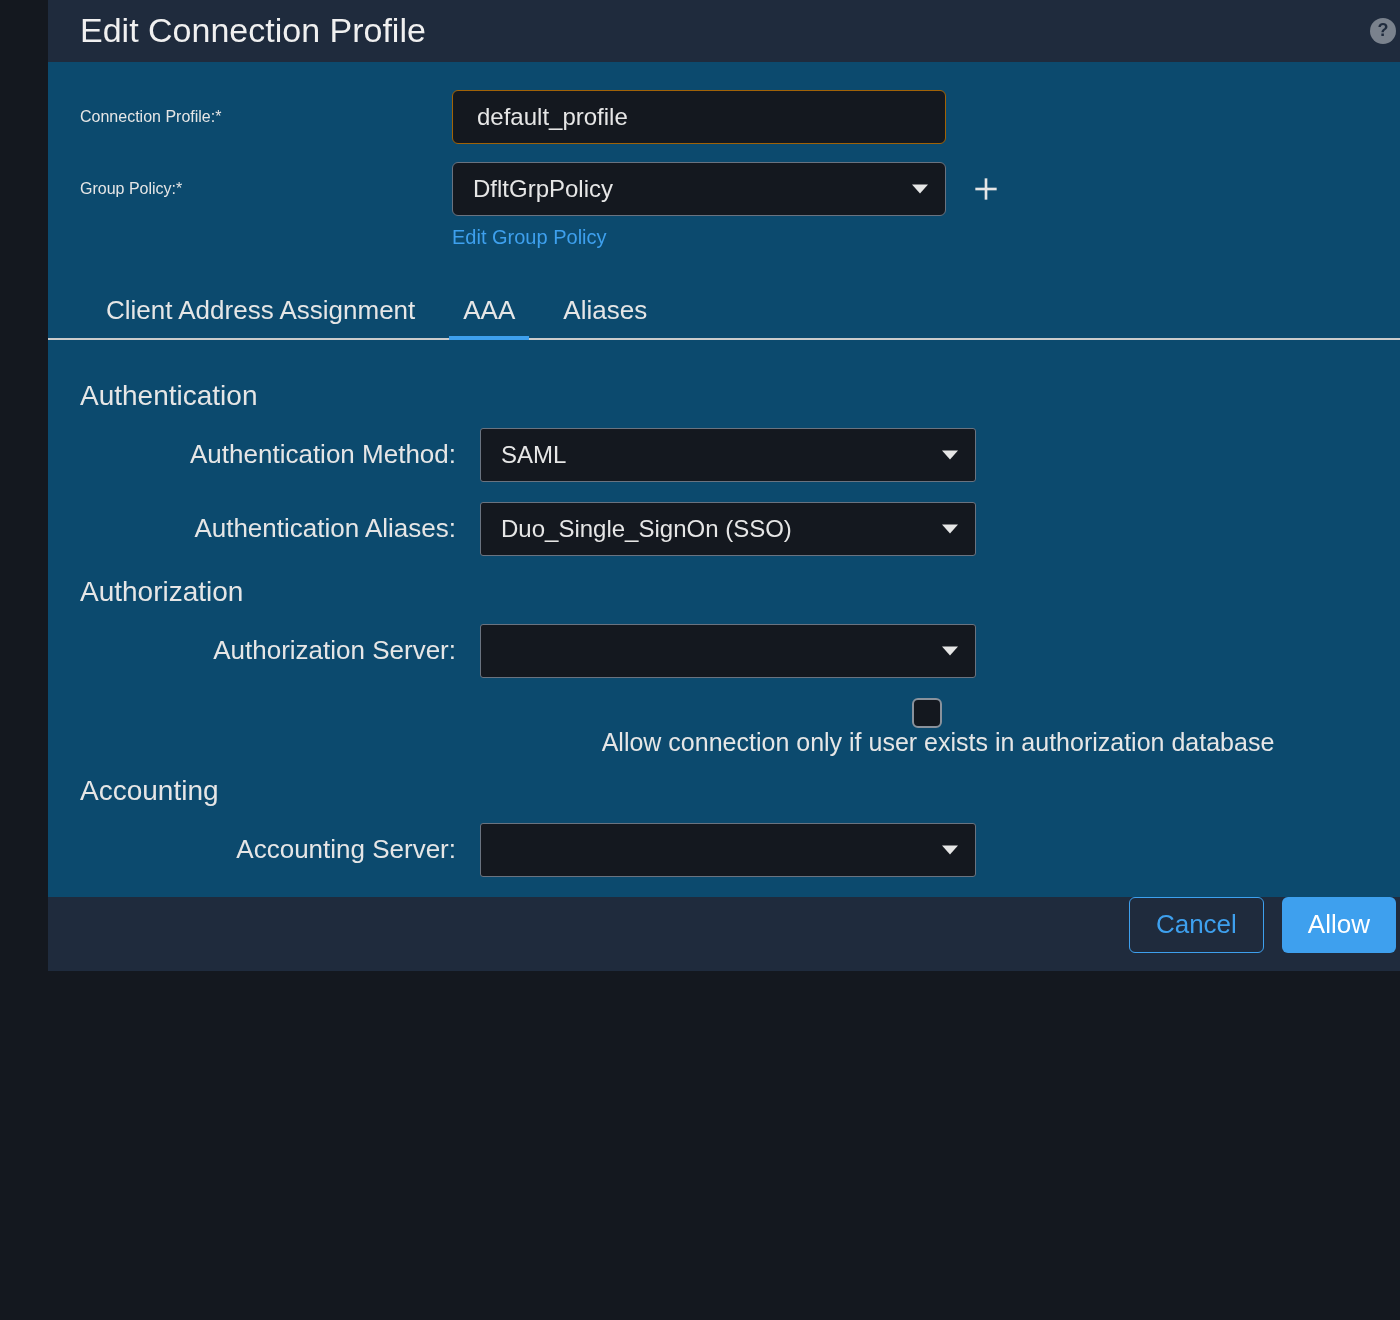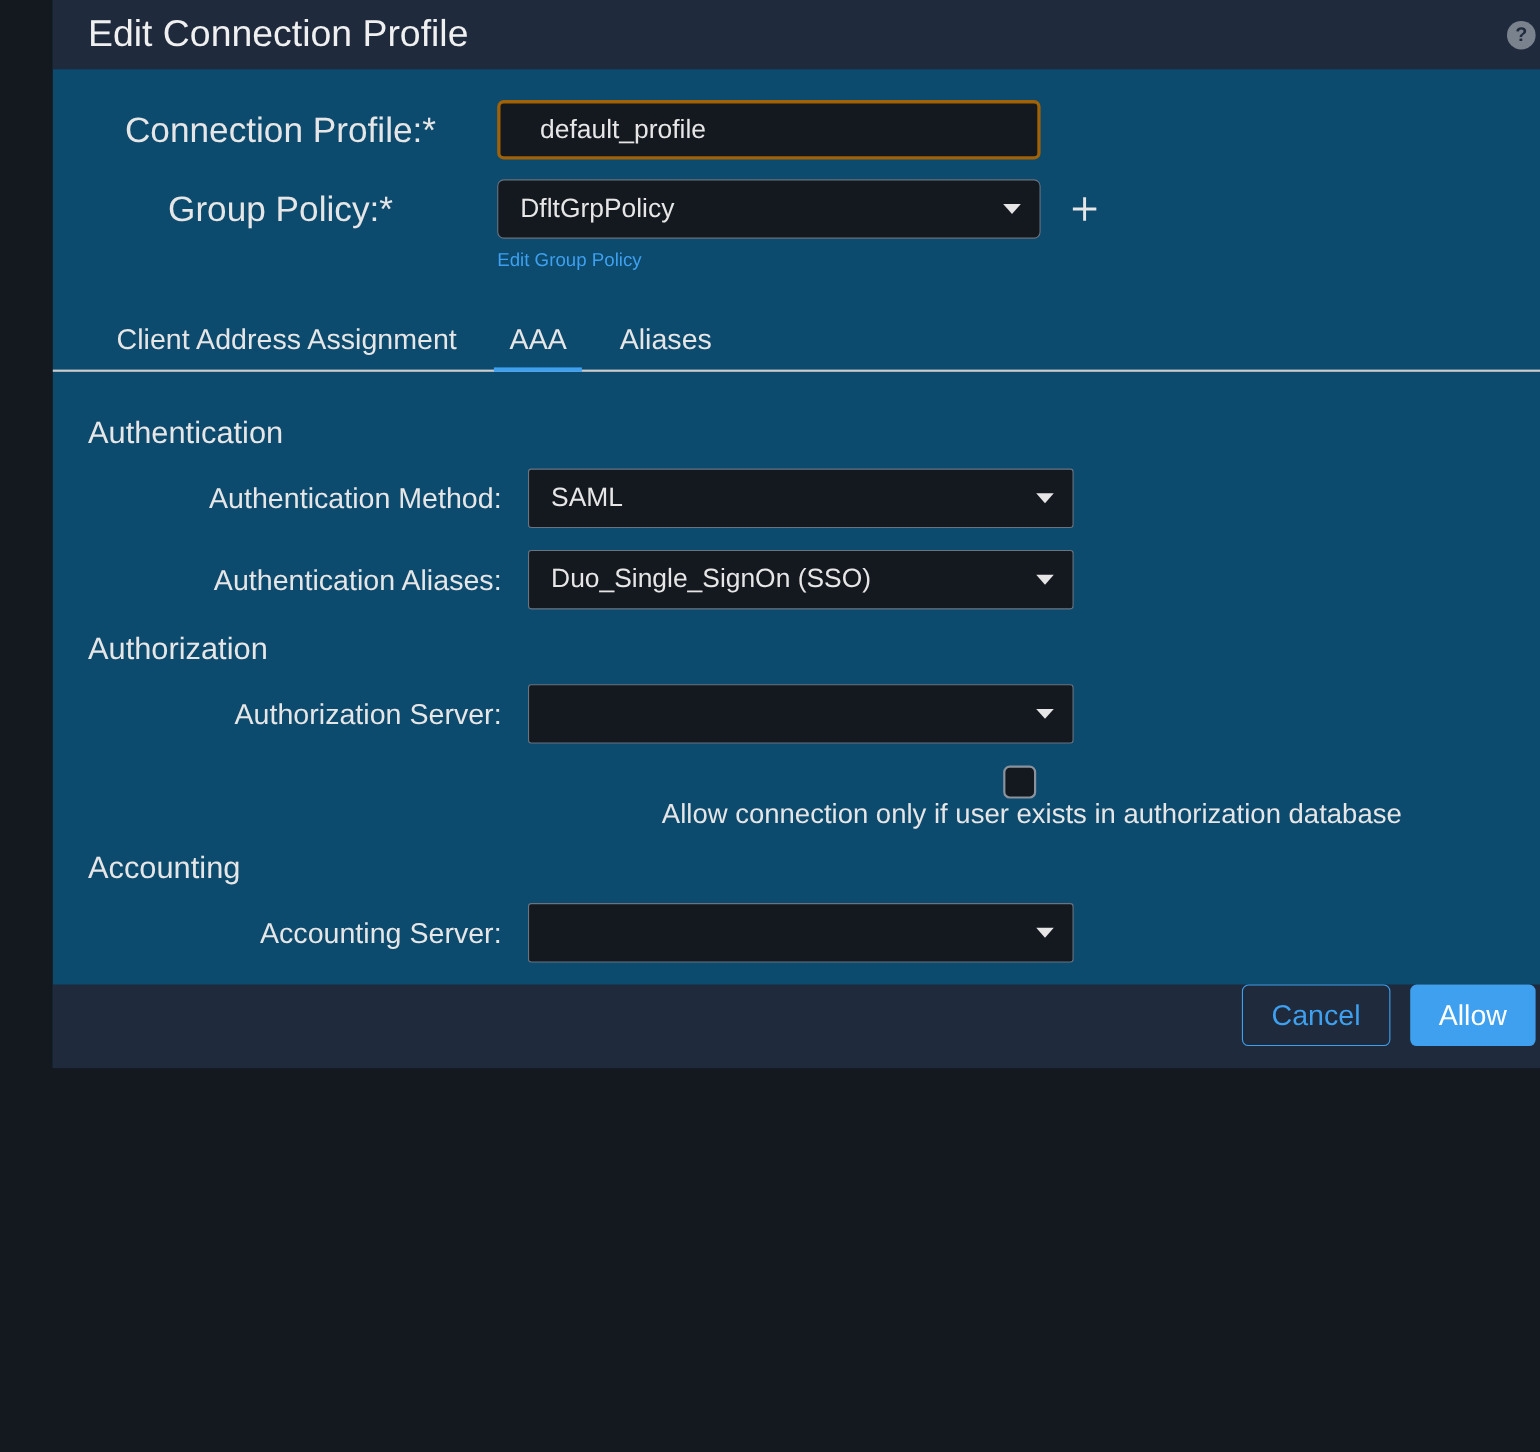--- a/index.html
+++ b/index.html
@@ -52,34 +52,34 @@
     .form-upper {
       padding: 28px 32px 0 32px;
     }
     .form-row {
       display: flex;
       align-items: center;
       margin-bottom: 18px;
     }
     .form-label {
       width: 372px;
-      text-align: center;
-      font-size: 32px;
+      text-align: left;
+      font-size: 16px;
       color: #e6e6e6;
       padding-right: 22px;
     }
     .text-input {
       width: 494px;
       height: 54px;
       background: #14181f;
-      border: 3px solid #a16207;
+      border: 1px solid #a16207;
       border-radius: 6px;
       color: #e6e6e6;
       font-size: 24px;
-      padding: 0 36px;
+      padding: 0 24px;
       outline: none;
     }
     .select-wrap {
       position: relative;
       width: 494px;
     }
     .select-box {
       width: 494px;
       height: 54px;
       background: #14181f;
@@ -118,21 +118,21 @@
       width: 32px;
       height: 32px;
     }
     .edit-link-row {
       margin-left: 372px;
       margin-top: -8px;
       margin-bottom: 18px;
     }
     .edit-link {
       color: #3ea0ee;
-      font-size: 17px;
+      font-size: 20px;
       cursor: pointer;
     }
     .tabs {
       display: flex;
       gap: 40px;
       padding: 0 32px 0 54px;
       border-bottom: 2px solid #ccc;
       margin-top: 18px;
     }
     .tab {

